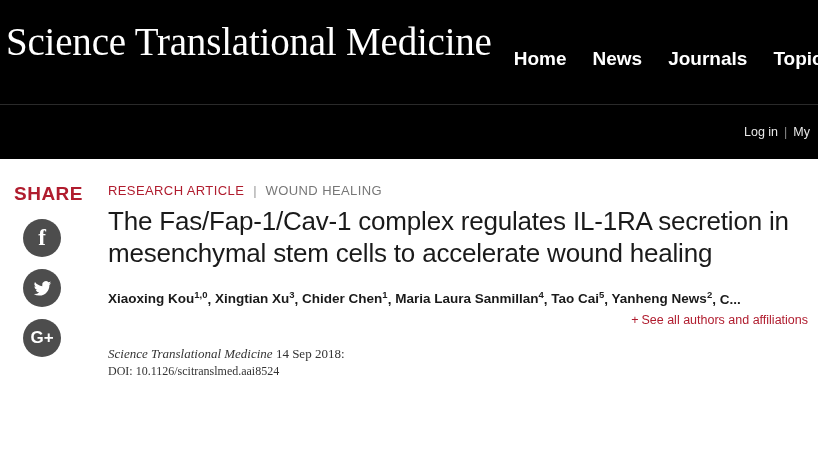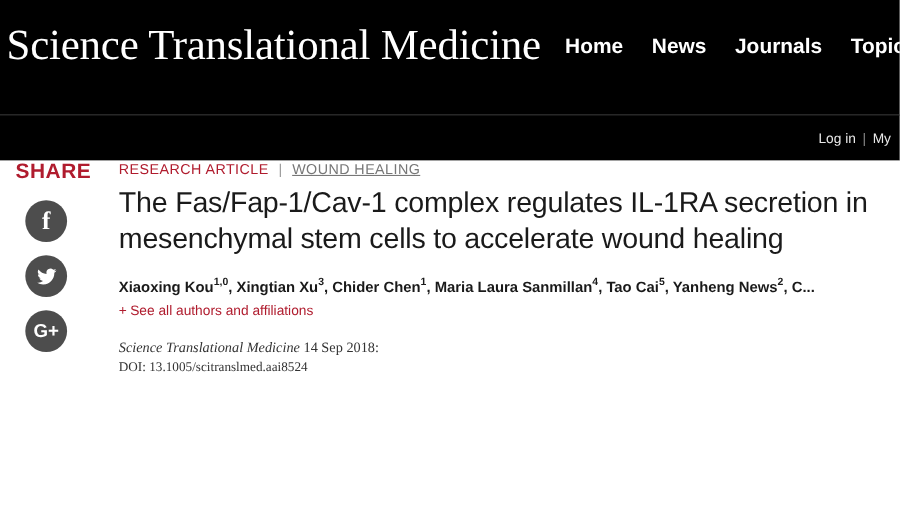--- a/index.html
+++ b/index.html
@@ -36,26 +36,27 @@
     align-items: center;
     gap: 26px;
     padding: 32px 0 0 22px;
   }
   .main-nav a {
     color: #ffffff;
     font-size: 19px;
     font-weight: bold;
     text-decoration: none;
     white-space: nowrap;
+    margin-top: 16px;
   }
 
   
   .util-bar {
     background: #000000;
-    height: 42px;
+    height: 55px;
     border-top: 1px solid #2a2a2a;
     display: flex;
     align-items: center;
     justify-content: flex-end;
     padding-right: 8px;
     box-sizing: border-box;
   }
   .util-bar .util-link {
     color: #e8e8e8;
     font-size: 12.5px;
@@ -63,21 +64,21 @@
   }
   .util-sep {
     color: #8a8a8a;
     font-size: 12.5px;
     margin: 0 6px;
   }
 
   
   .article-wrap {
     display: flex;
-    padding-top: 0;
+    padding-top: 24px;
     background: #ffffff;
   }
   .share-col {
     width: 108px;
     flex: 0 0 108px;
     padding-left: 14px;
     box-sizing: border-box;
   }
   .share-label {
     color: #b01c2e;
@@ -126,21 +127,20 @@
   }
   .kicker .bar {
     color: #9a9a9a;
     font-size: 13px;
     margin: 0 9px;
   }
   .kicker .topic {
     color: #777777;
     font-size: 13px;
     letter-spacing: 0.4px;
-    text-decoration: underline;
   }
   h1.article-title {
     font-family: "Liberation Sans", sans-serif;
     font-weight: normal;
     font-size: 26px;
     line-height: 1.23;
     color: #1a1a1a;
     margin: 0 0 18px 0;
     letter-spacing: -0.2px;
   }
@@ -155,20 +155,21 @@
   .authors sup {
     font-size: 9.5px;
     font-weight: bold;
     vertical-align: super;
   }
   .see-all {
     color: #b01c2e;
     font-size: 12.5px;
     margin-top: 4px;
     cursor: pointer;
+    text-align: right;
   }
   .see-all .plus { margin-right: 3px; }
 
   .citation {
     margin-top: 18px;
     font-family: "Liberation Serif", serif;
     font-size: 13px;
     color: #333333;
     line-height: 1.38;
   }
@@ -236,17 +237,17 @@
 
     <div class="see-all">
       <span class="plus">+</span><span>See all authors and affiliations</span>
     </div>
 
     <div class="citation">
       <div>
         <span class="jname">Science Translational Medicine</span>
         <span>14 Sep 2018:</span>
       </div>
-      <div class="doi">DOI: 13.1005/scitranslmed.aai8524</div>
+      <div class="doi">DOI: 10.1126/scitranslmed.aai8524</div>
     </div>
 
   </div>
 </div>
 
 </body></html>

